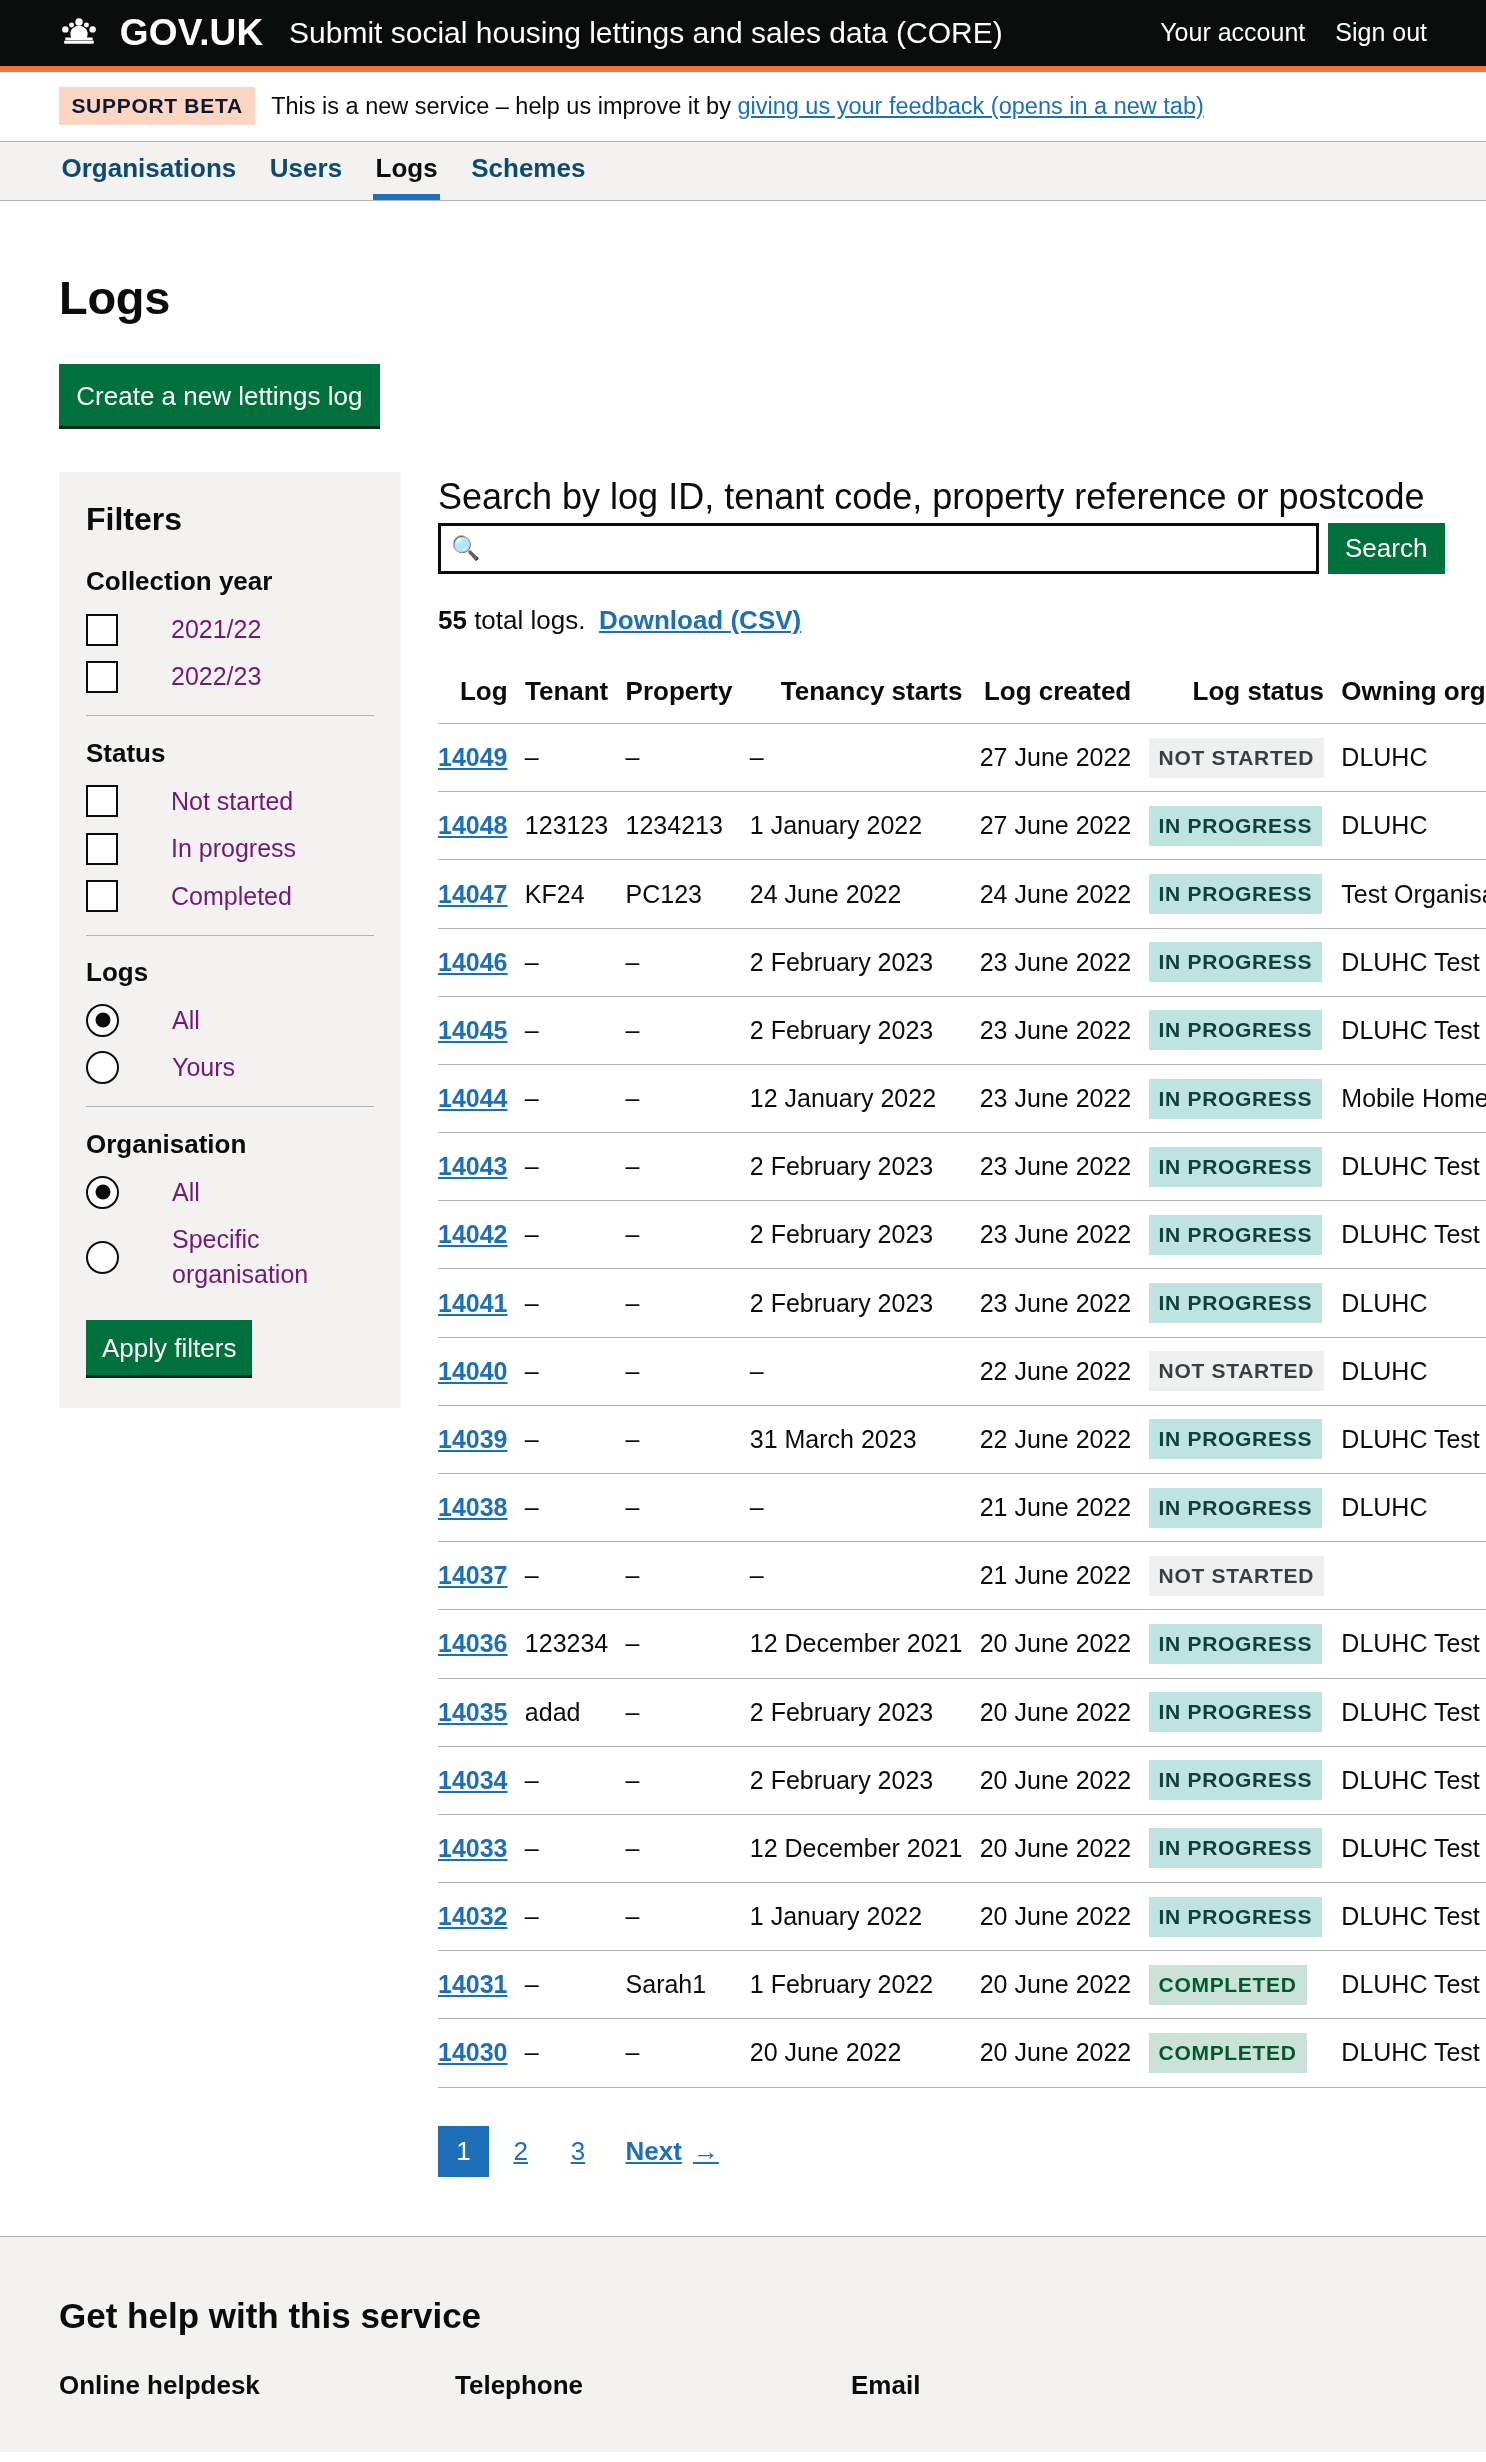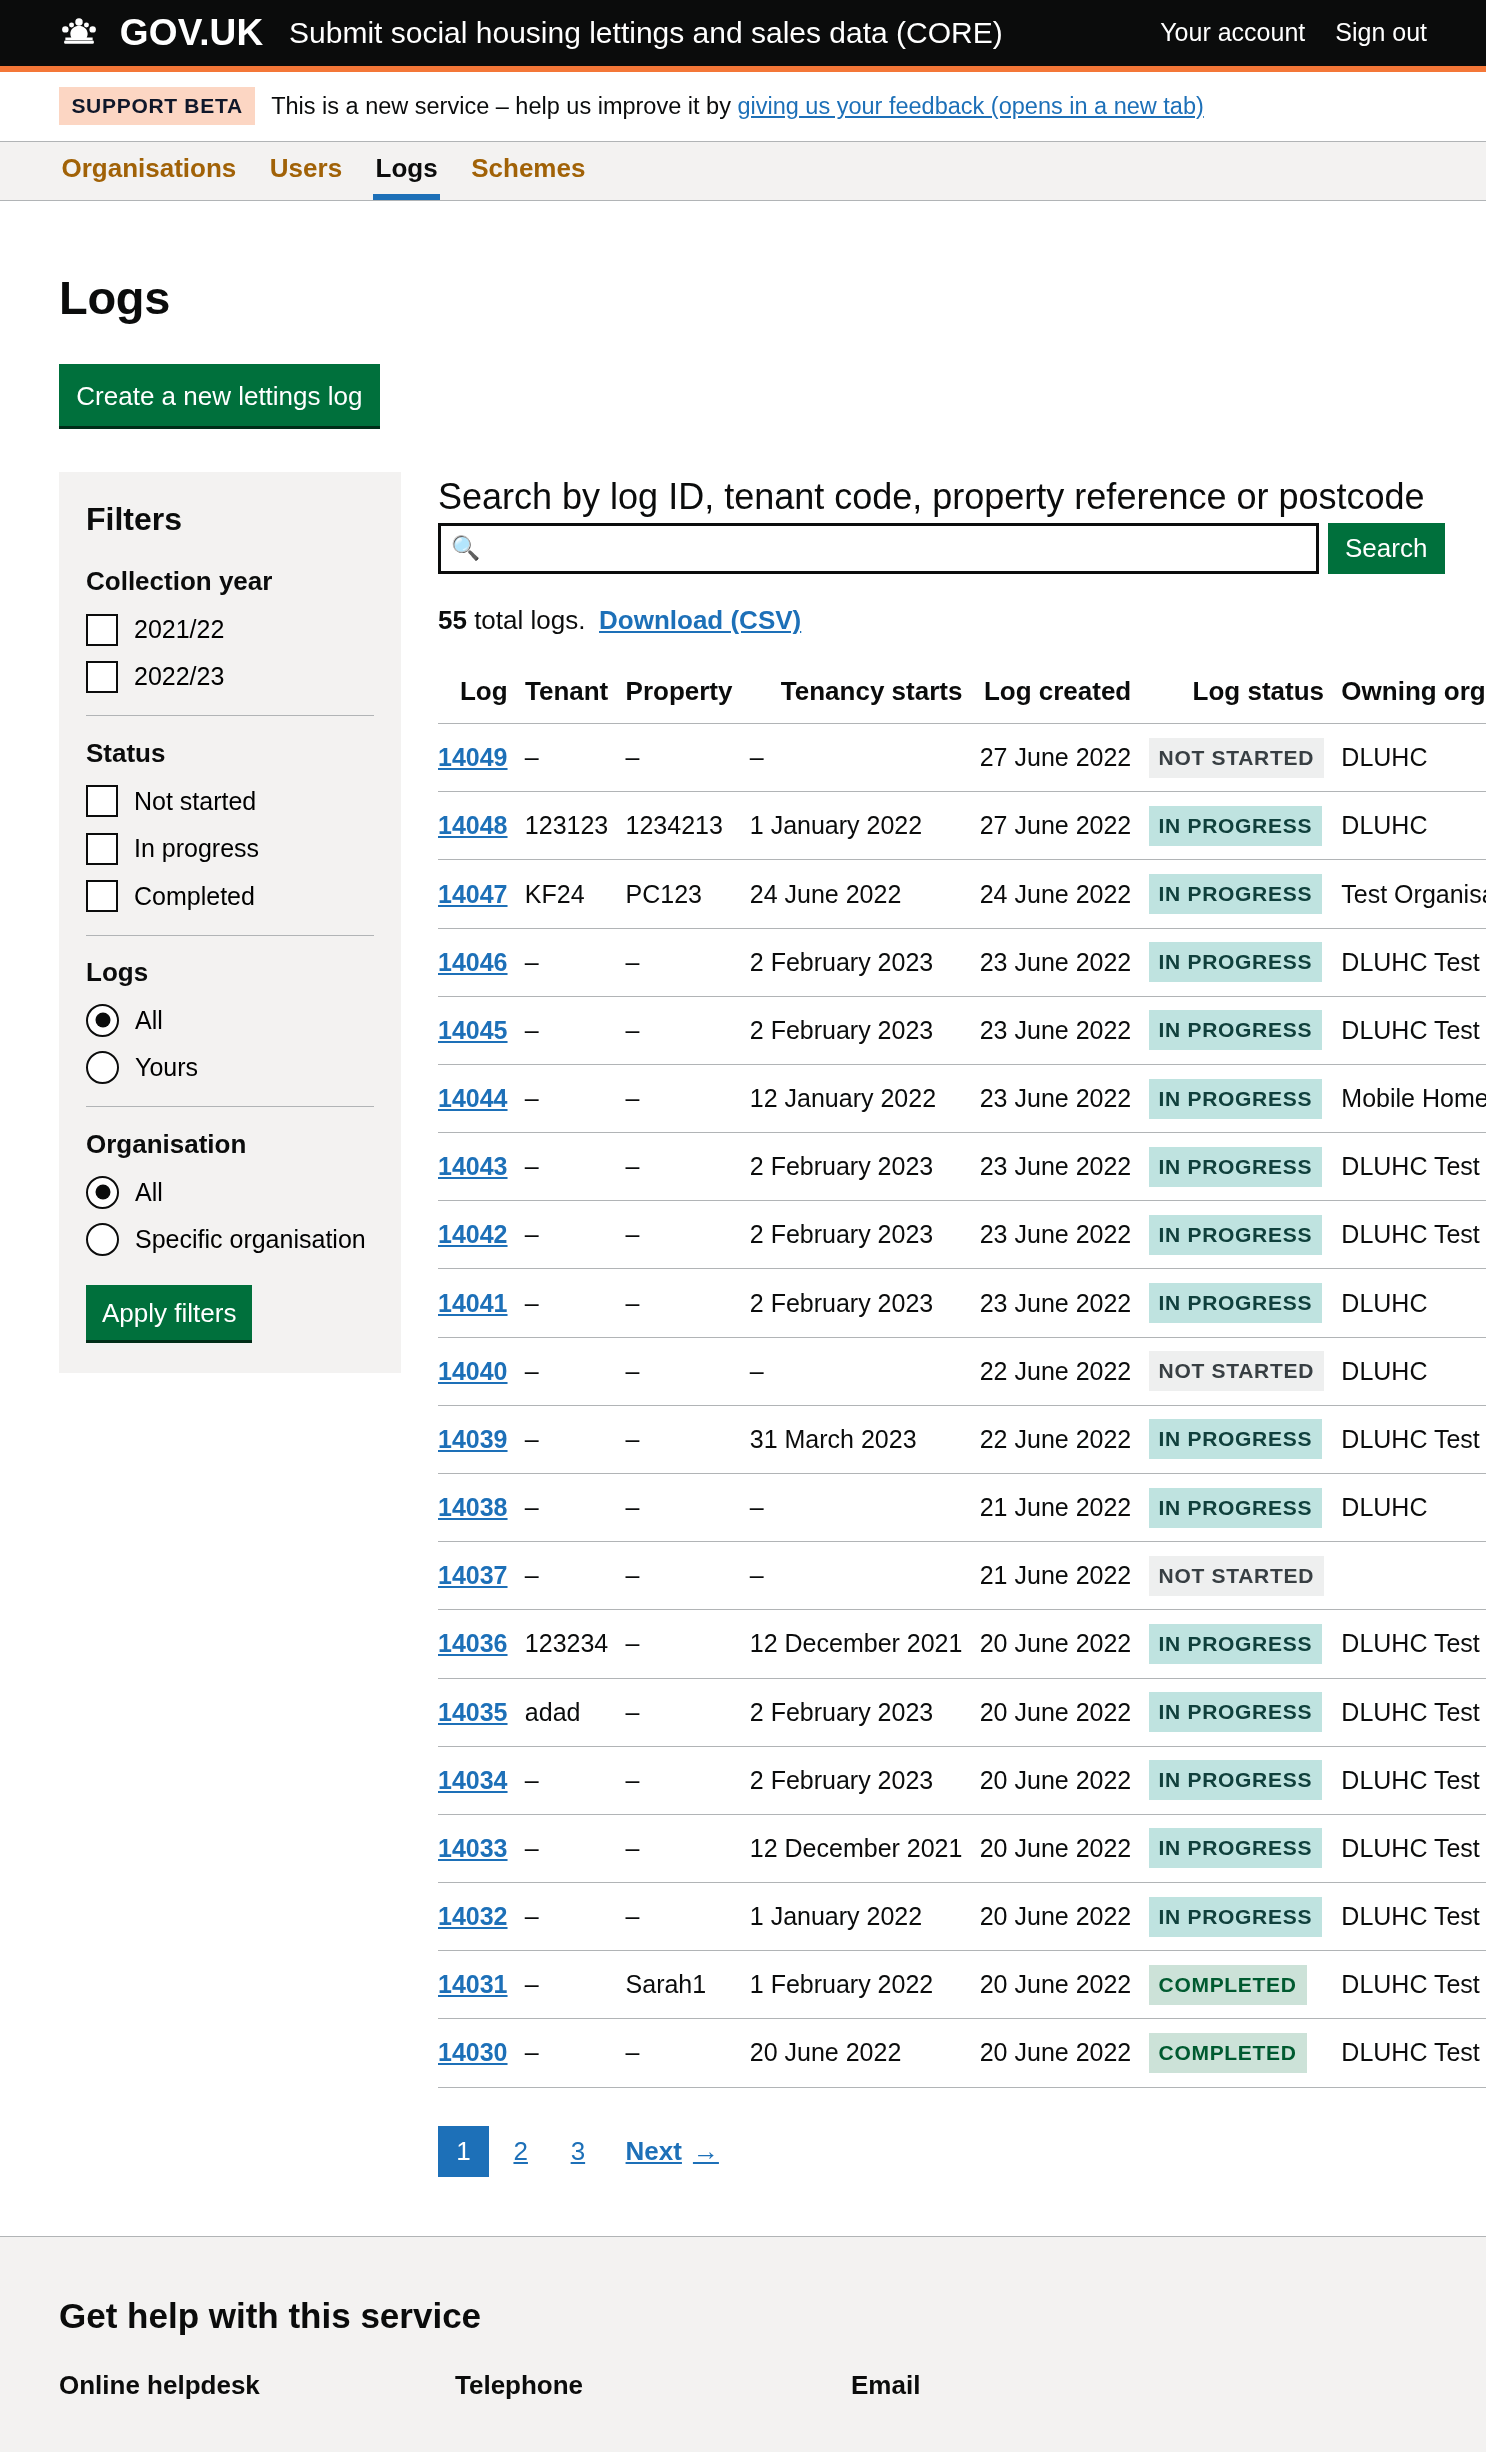--- a/index.html
+++ b/index.html
@@ -75,21 +75,21 @@
     padding: 0 59px;
     display: flex;
     align-items: stretch;
     height: 59px;
   }
   .nav-item {
     display: flex;
     align-items: center;
     font-size: 26px;
     font-weight: bold;
-    color: #a16207;
+    color: #0c4a6e;
     text-decoration: none;
     margin-right: 28.5px;
     padding: 0 2.5px;
     border-bottom: 6.2px solid transparent;
   }
   .nav-item.active {
     color: #0b0c0c;
     border-bottom: 6.2px solid #1d70b8;
   }
 
@@ -147,21 +147,21 @@
   }
   .radio-box.checked::after {
     content: "";
     position: absolute;
     width: 15px; height: 15px;
     border-radius: 50%;
     background: #0b0c0c;
     left: 50%; top: 50%;
     transform: translate(-50%, -50%);
   }
-  .filter-label { font-size: 25px; color: #000000; }
+  .filter-label { font-size: 25px; color: #701a75; margin-left: 37px; }
   .apply-btn {
     display: inline-block;
     background: #00703c;
     color: #ffffff;
     font-size: 26px;
     border: 0;
     border-bottom: 3.7px solid #002d18;
     padding: 12.4px 16px 11px 16px;
     margin-top: 16px;
     cursor: pointer;

